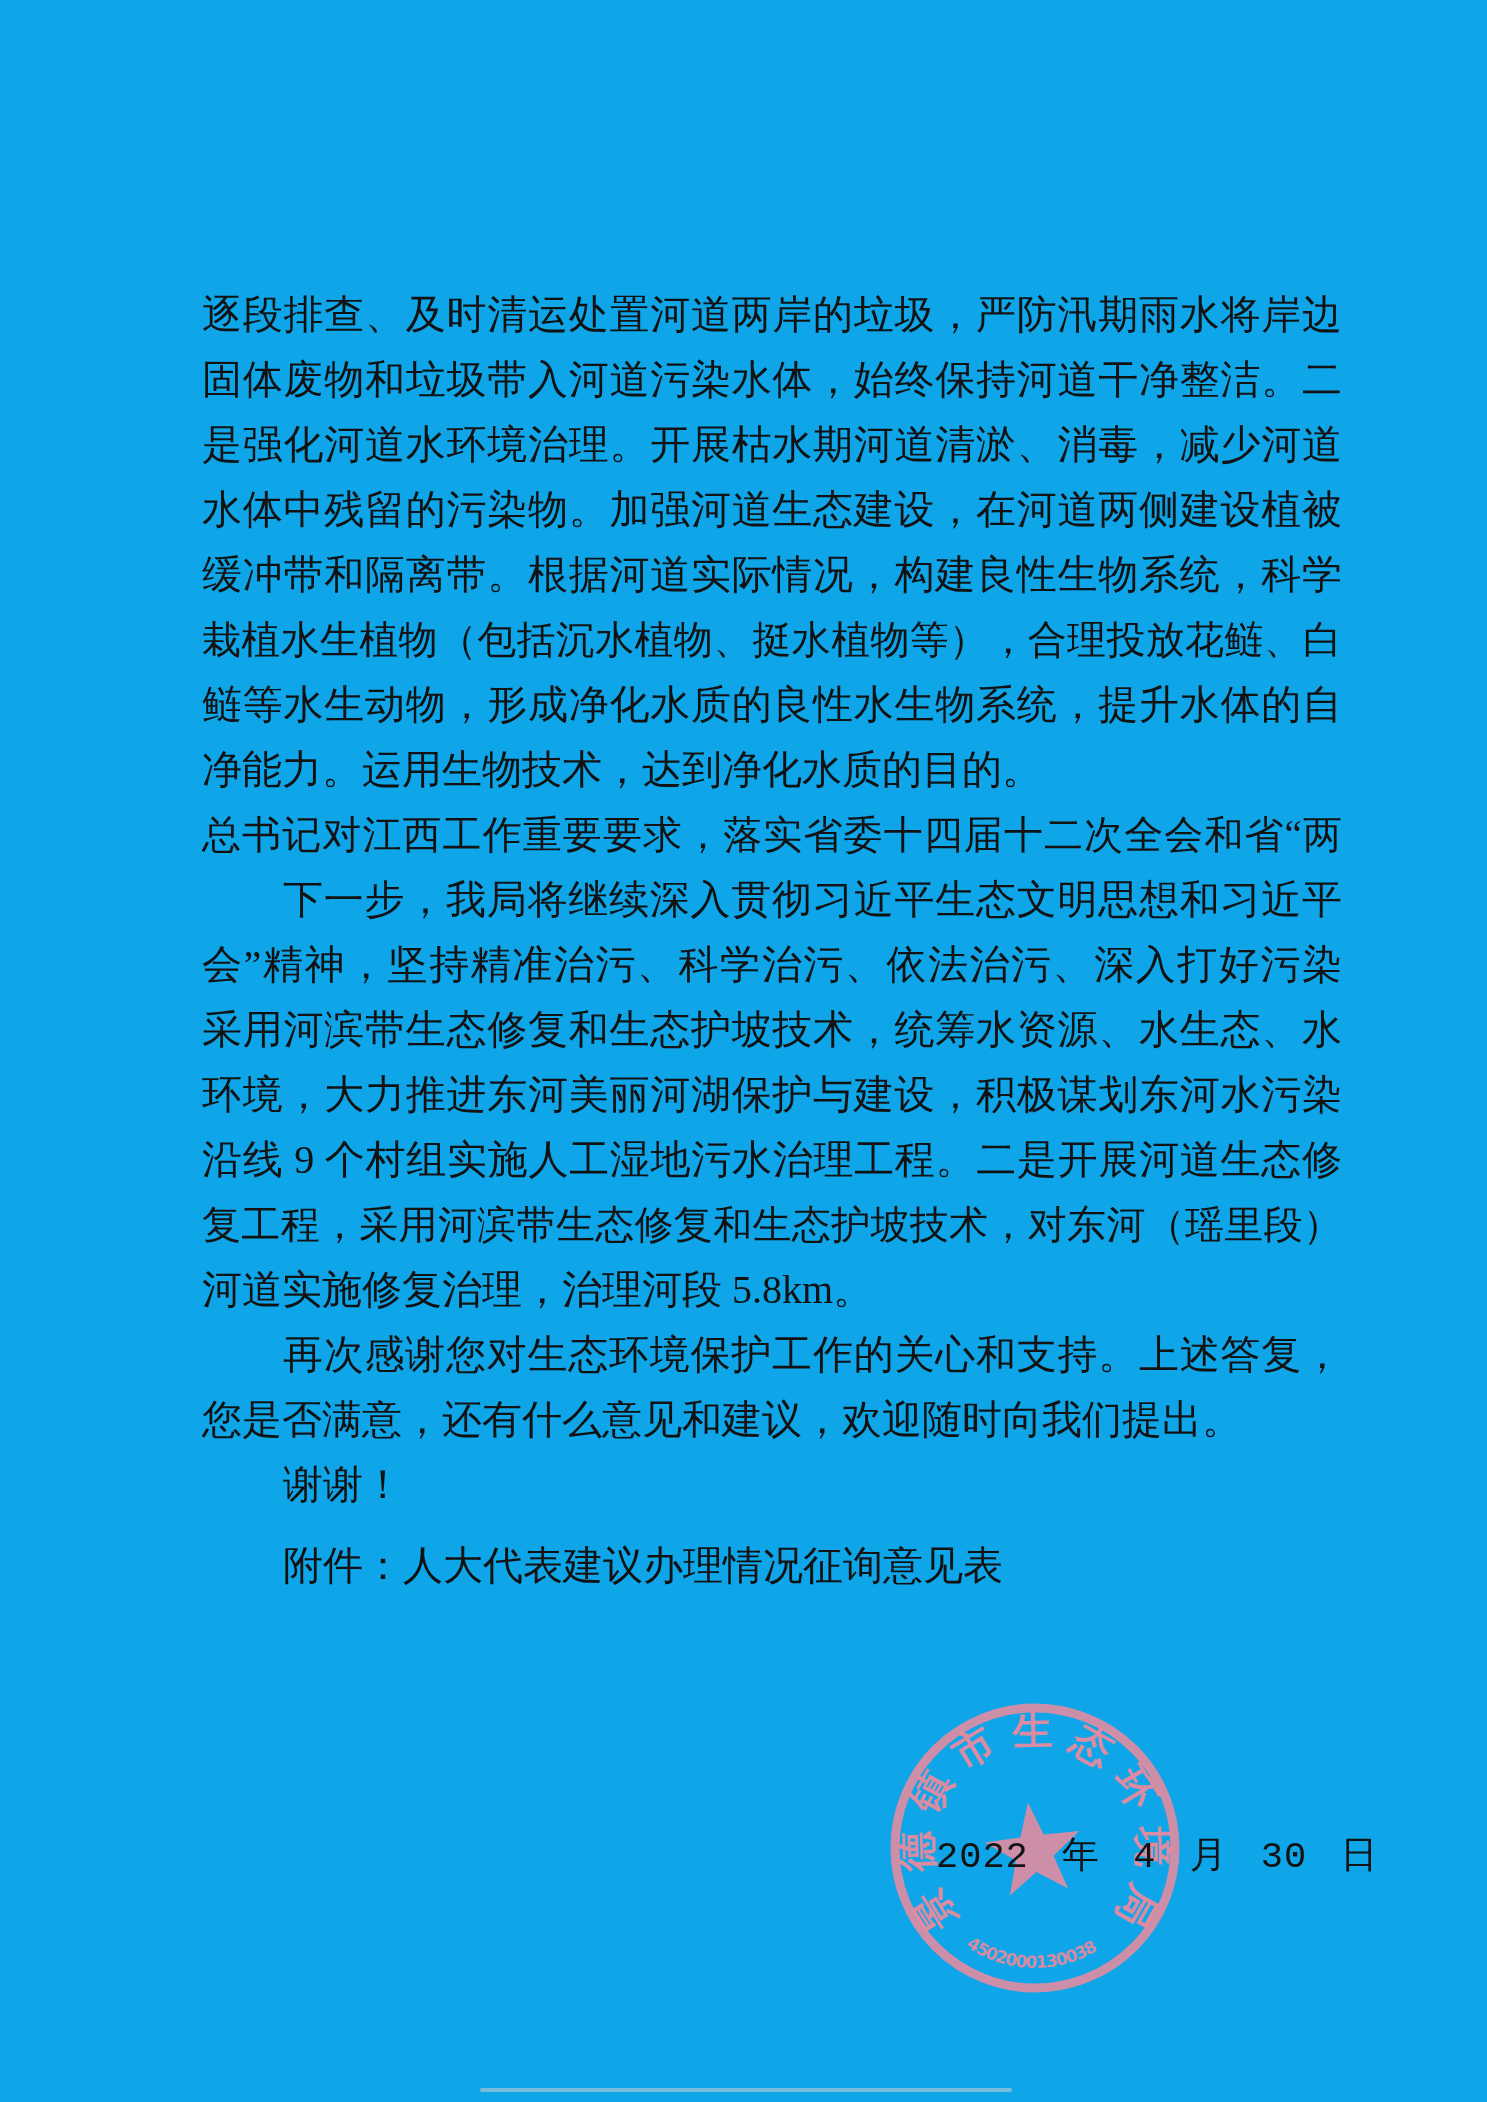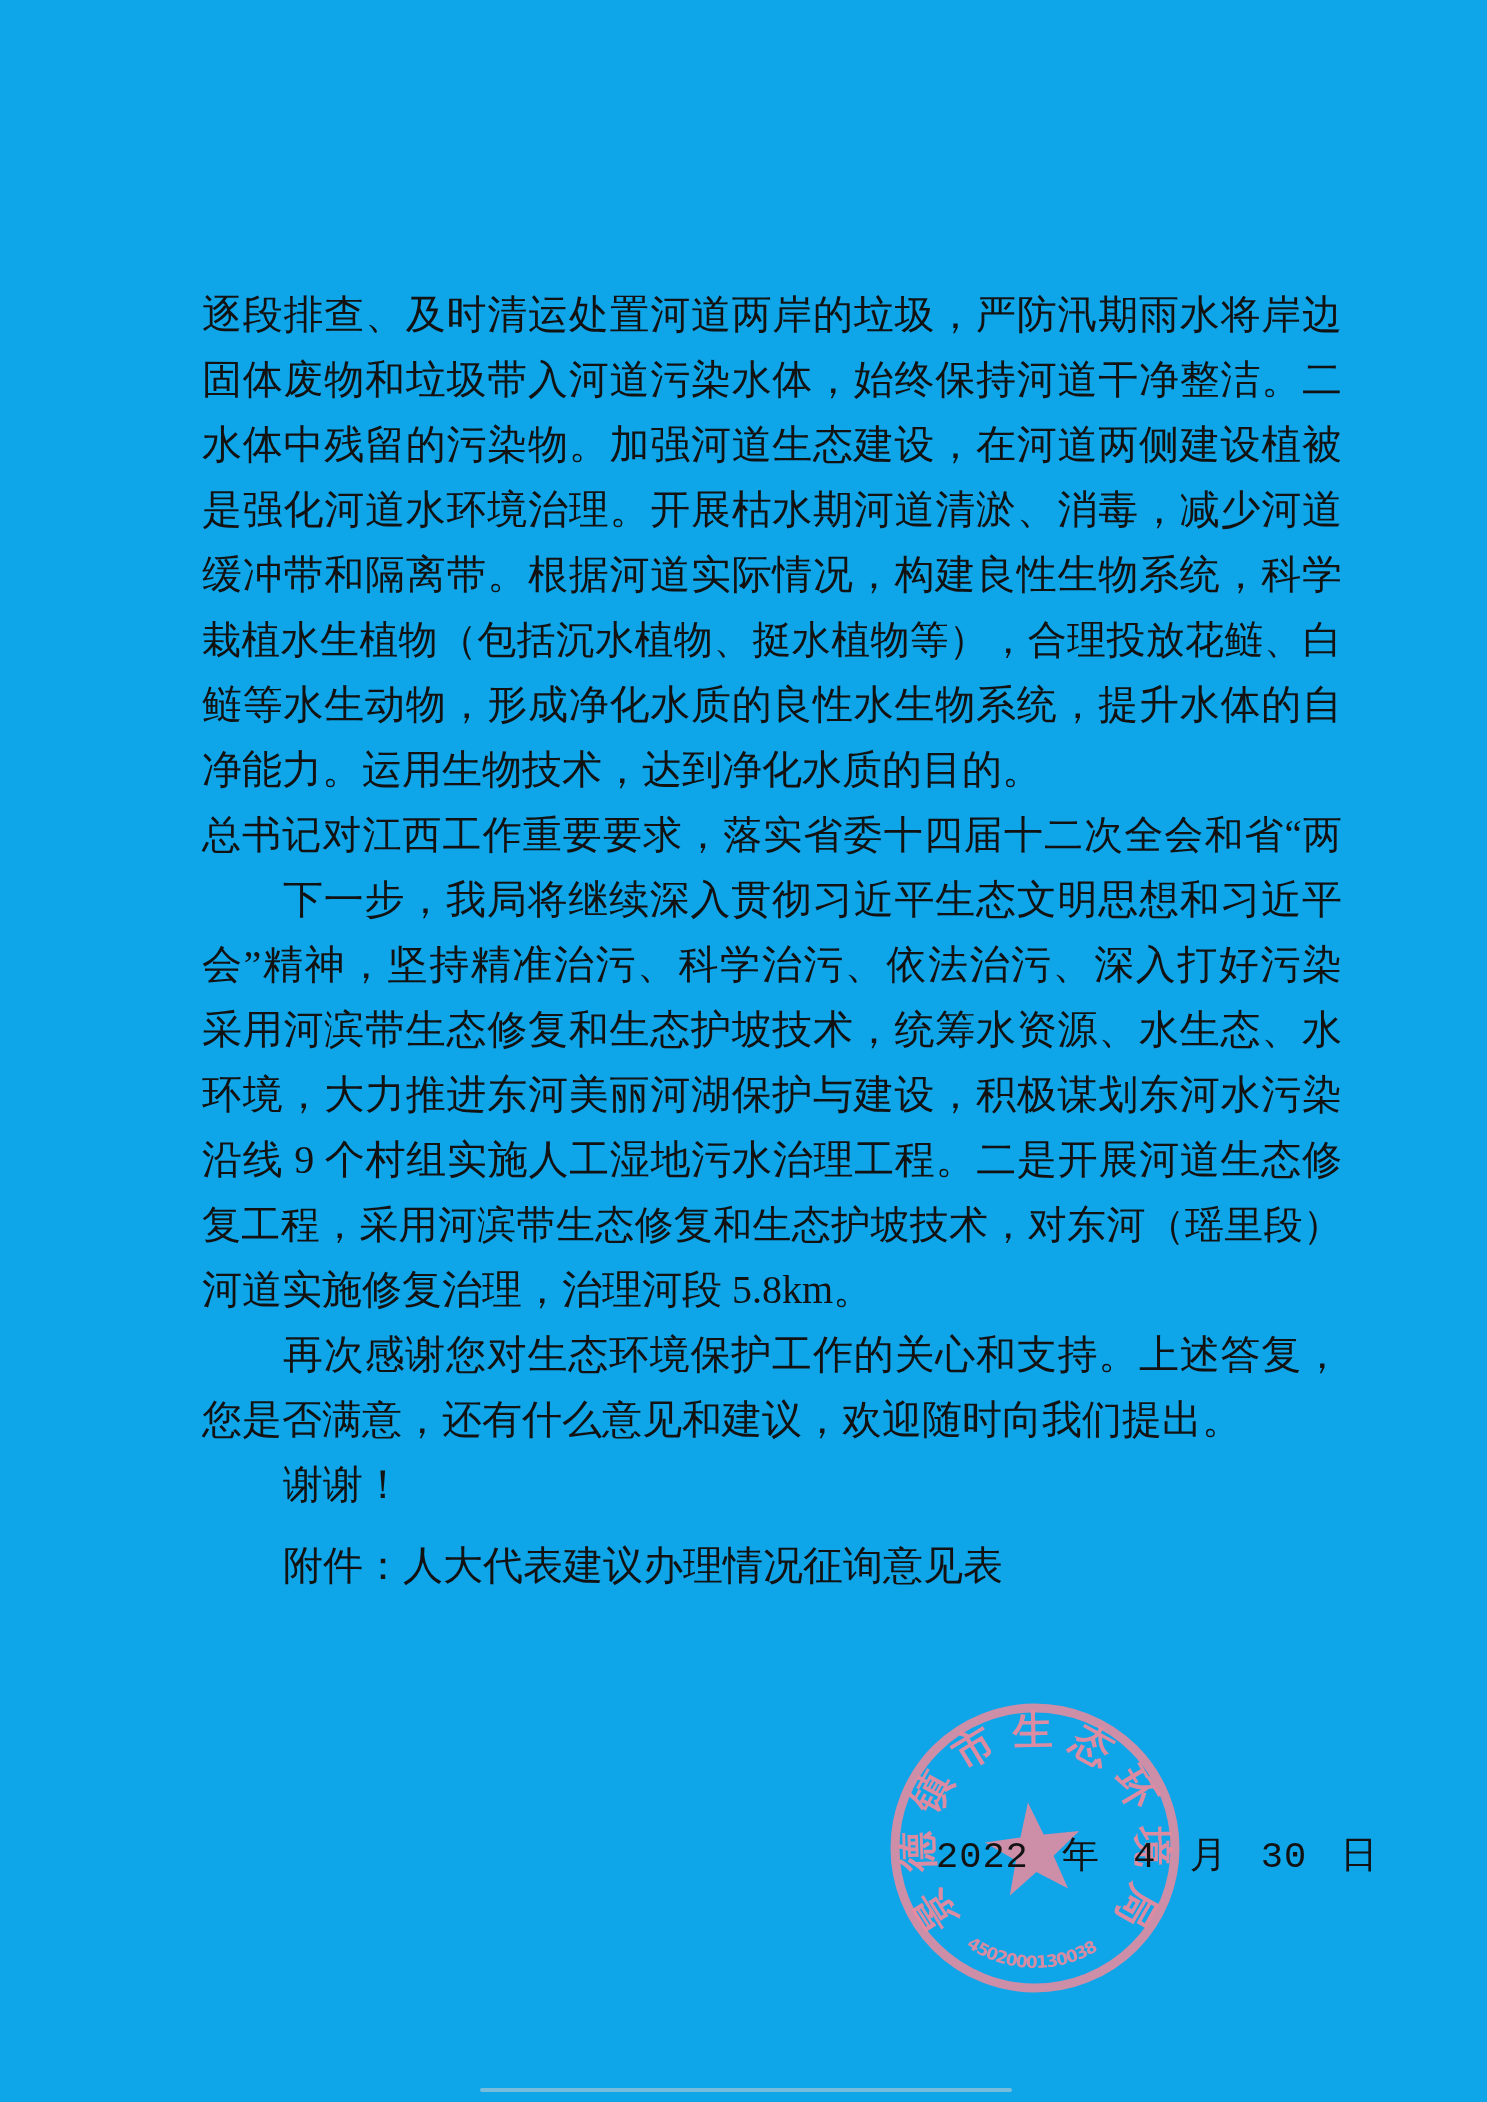--- a/index.html
+++ b/index.html
@@ -58,22 +58,22 @@
   }
 </style>
 </head>
 <body>
 
 <div class="page">
 
   <div class="content">
     <div class="ln j">逐段排查、及时清运处置河道两岸的垃圾，严防汛期雨水将岸边</div>
     <div class="ln j">固体废物和垃圾带入河道污染水体，始终保持河道干净整洁。二</div>
+    <div class="ln j">是强化河道水环境治理。开展枯水期河道清淤、消毒，减少河道</div>
     <div class="ln j">水体中残留的污染物。加强河道生态建设，在河道两侧建设植被</div>
-    <div class="ln j">是强化河道水环境治理。开展枯水期河道清淤、消毒，减少河道</div>
     <div class="ln j">缓冲带和隔离带。根据河道实际情况，构建良性生物系统，科学</div>
     <div class="ln j tight">栽植水生植物（包括沉水植物、挺水植物等），合理投放花鲢、白</div>
     <div class="ln j">鲢等水生动物，形成净化水质的良性水生物系统，提升水体的自</div>
     <div class="ln">净能力。运用生物技术，达到净化水质的目的。</div>
     <div class="ln j tight">总书记对江西工作重要要求，落实省委十四届十二次全会和省“两</div>
     <div class="ln j ind">下一步，我局将继续深入贯彻习近平生态文明思想和习近平</div>
     <div class="ln j">会”精神，坚持精准治污、科学治污、依法治污、深入打好污染</div>
     <div class="ln j">采用河滨带生态修复和生态护坡技术，统筹水资源、水生态、水</div>
     <div class="ln j">环境，大力推进东河美丽河湖保护与建设，积极谋划东河水污染</div>
     <div class="ln j">沿线 9 个村组实施人工湿地污水治理工程。二是开展河道生态修</div>

